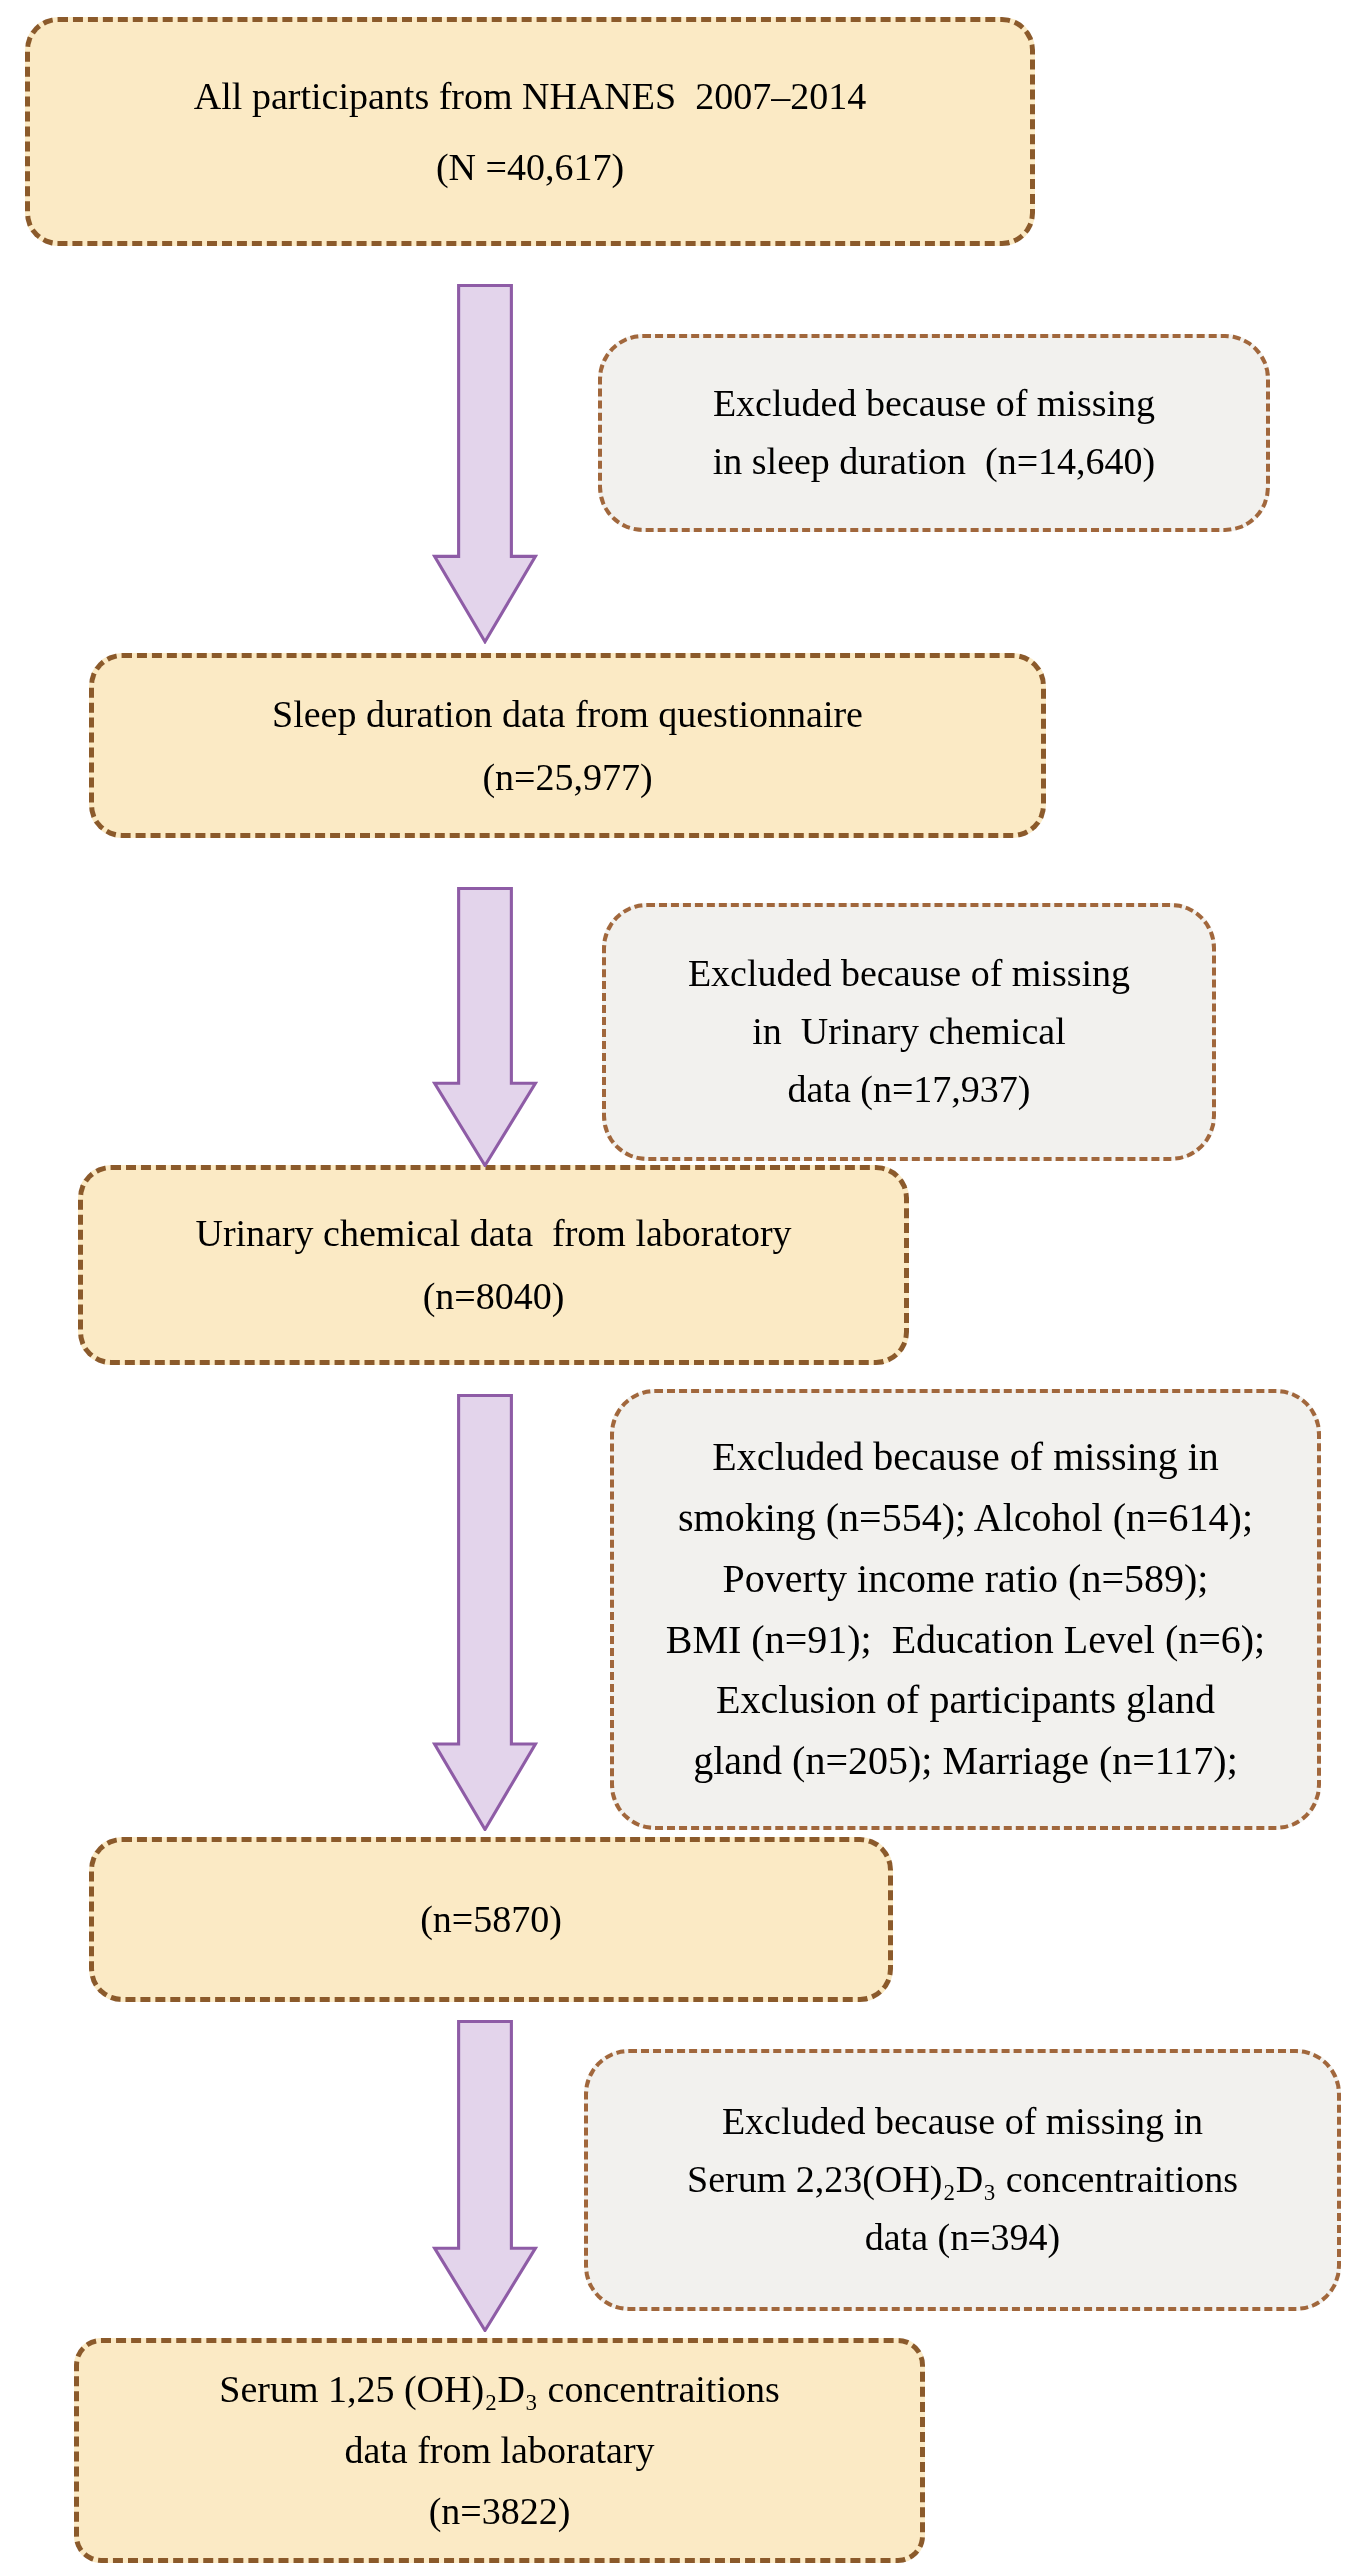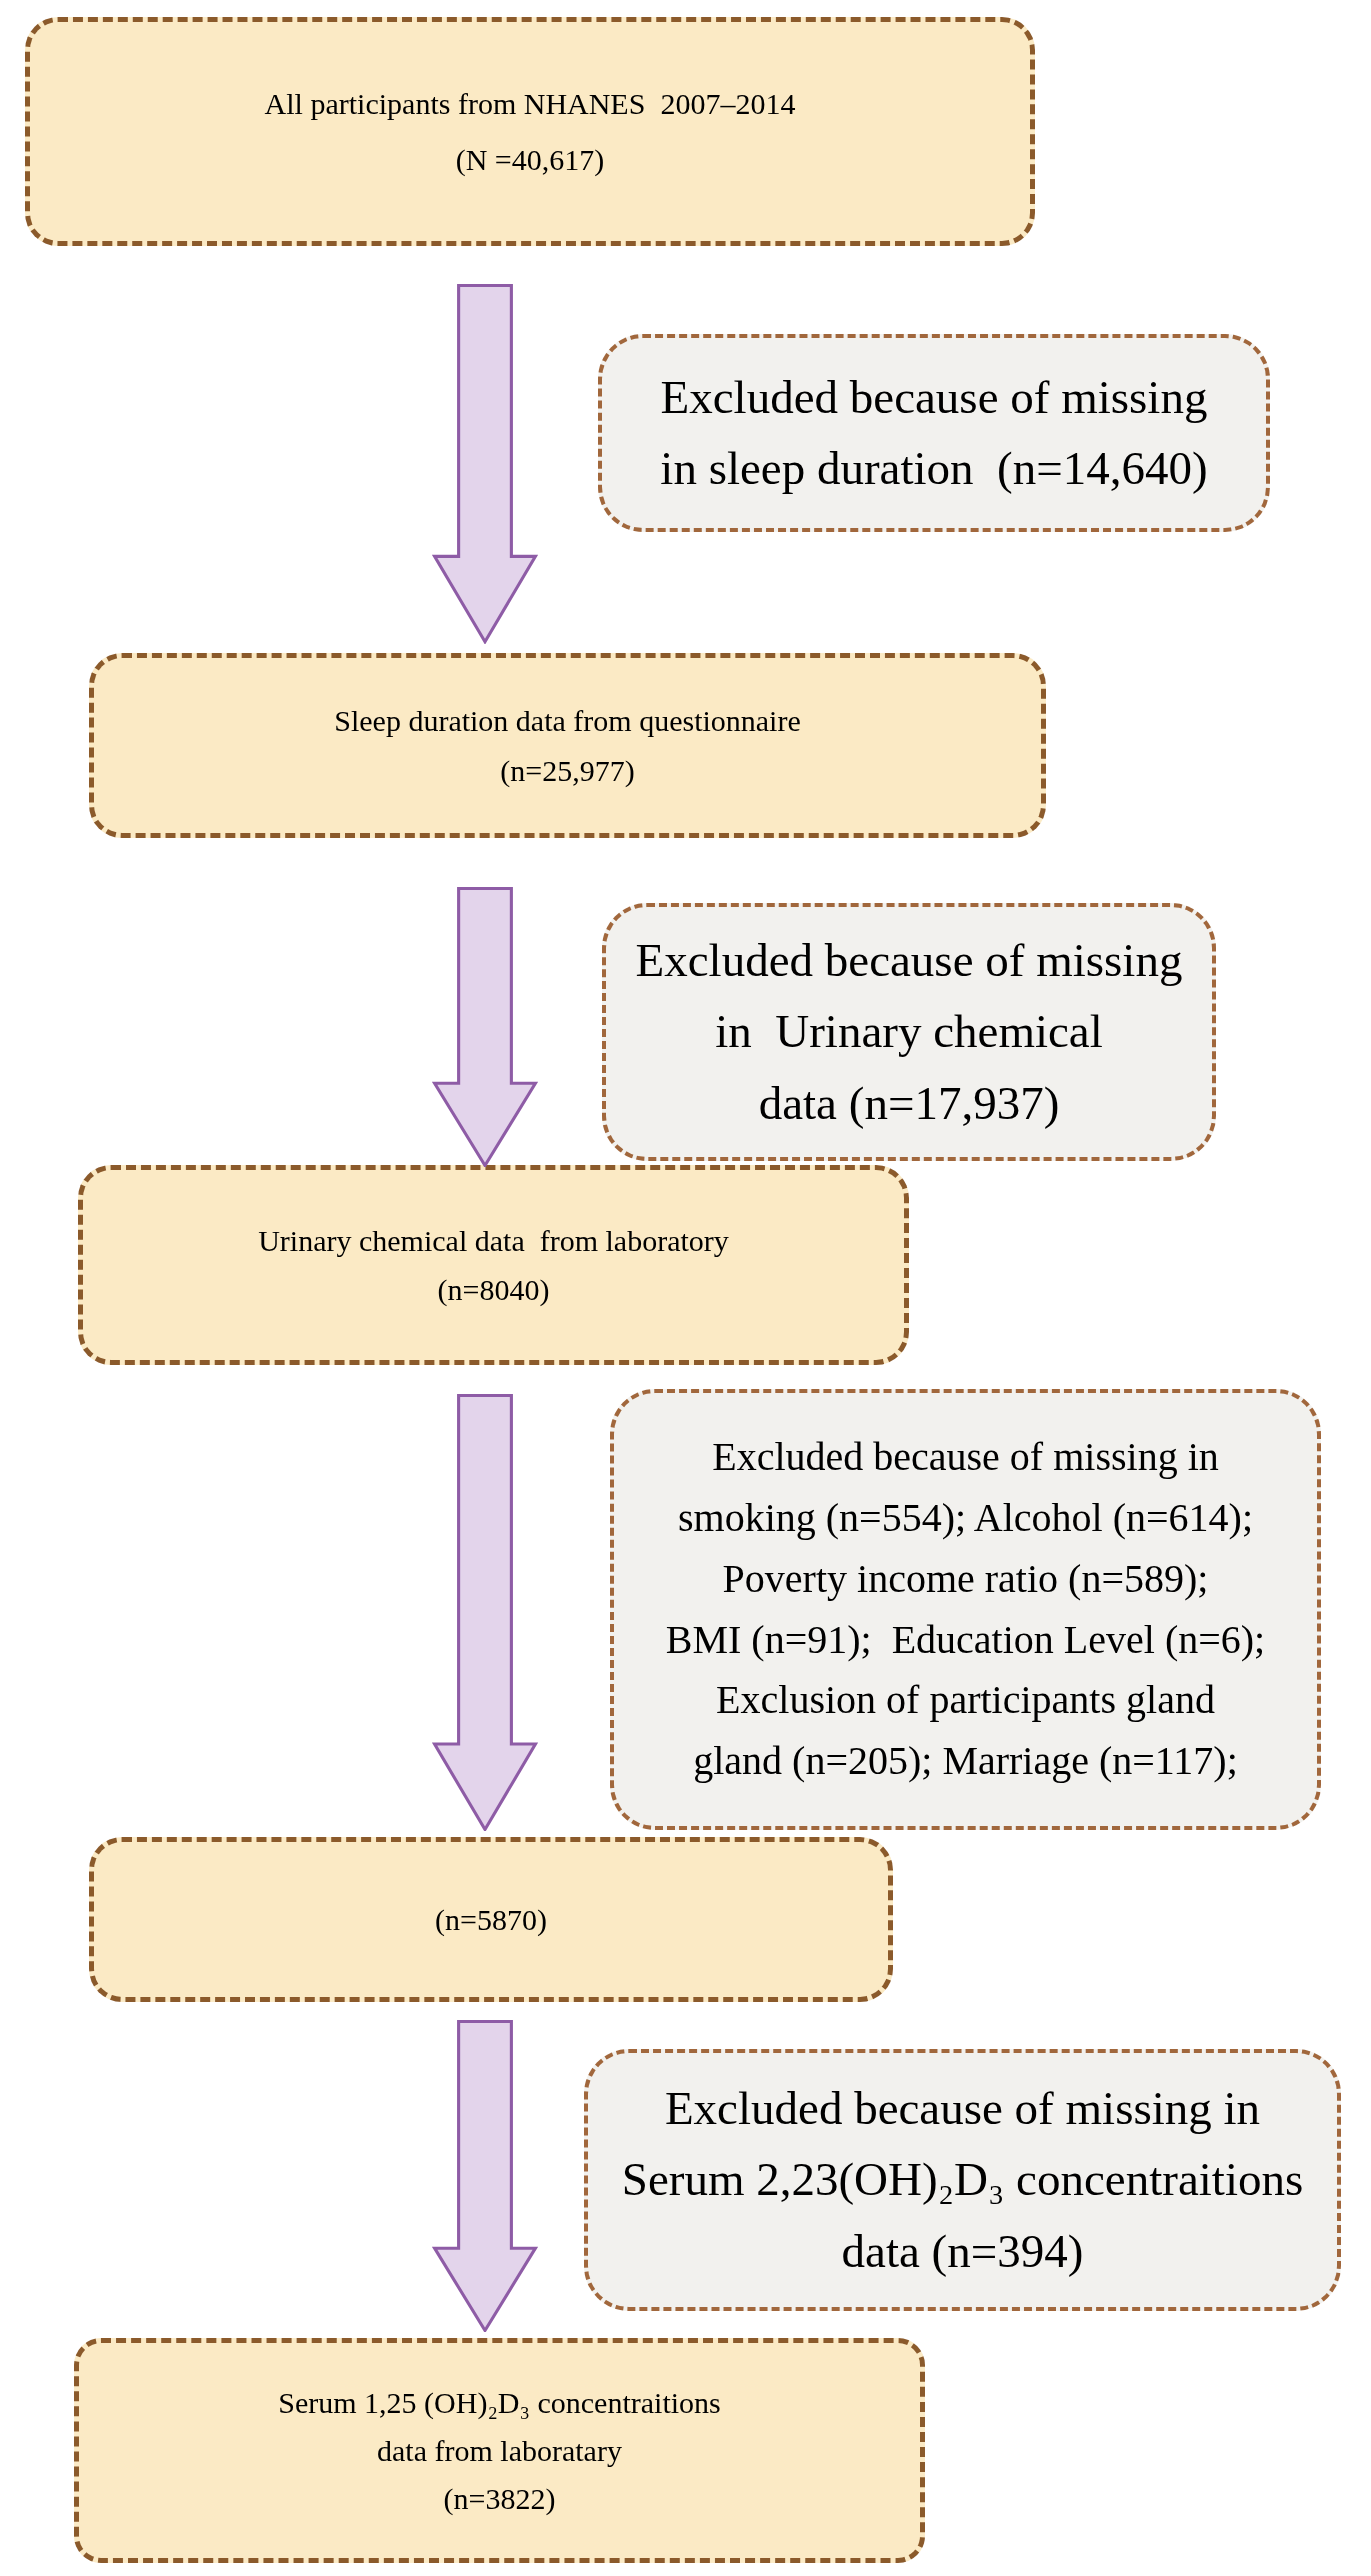--- a/index.html
+++ b/index.html
@@ -20,35 +20,35 @@
     position: absolute;
     box-sizing: border-box;
     background: #FBEAC5;
     border: 5.4px dashed #8B5A2B;
     border-radius: 33px;
     display: flex;
     flex-direction: column;
     align-items: center;
     justify-content: center;
     text-align: center;
-    font-size: 30px;
+    font-size: 38px;
     line-height: 1.65;
   }
   .exclbox {
     position: absolute;
     box-sizing: border-box;
     background: #F2F1EE;
     border: 4.7px dashed #A1673C;
     border-radius: 45px;
     display: flex;
     flex-direction: column;
     align-items: center;
     justify-content: center;
     text-align: center;
-    font-size: 47px;
+    font-size: 38px;
     line-height: 1.52;
   }
   .line { white-space: pre-wrap; }
   .arrow { position: absolute; }
   .arrow polygon {
     fill: #E3D4EB;
     stroke: #8E5CA6;
     stroke-width: 4;
     stroke-linejoin: miter;
   }

